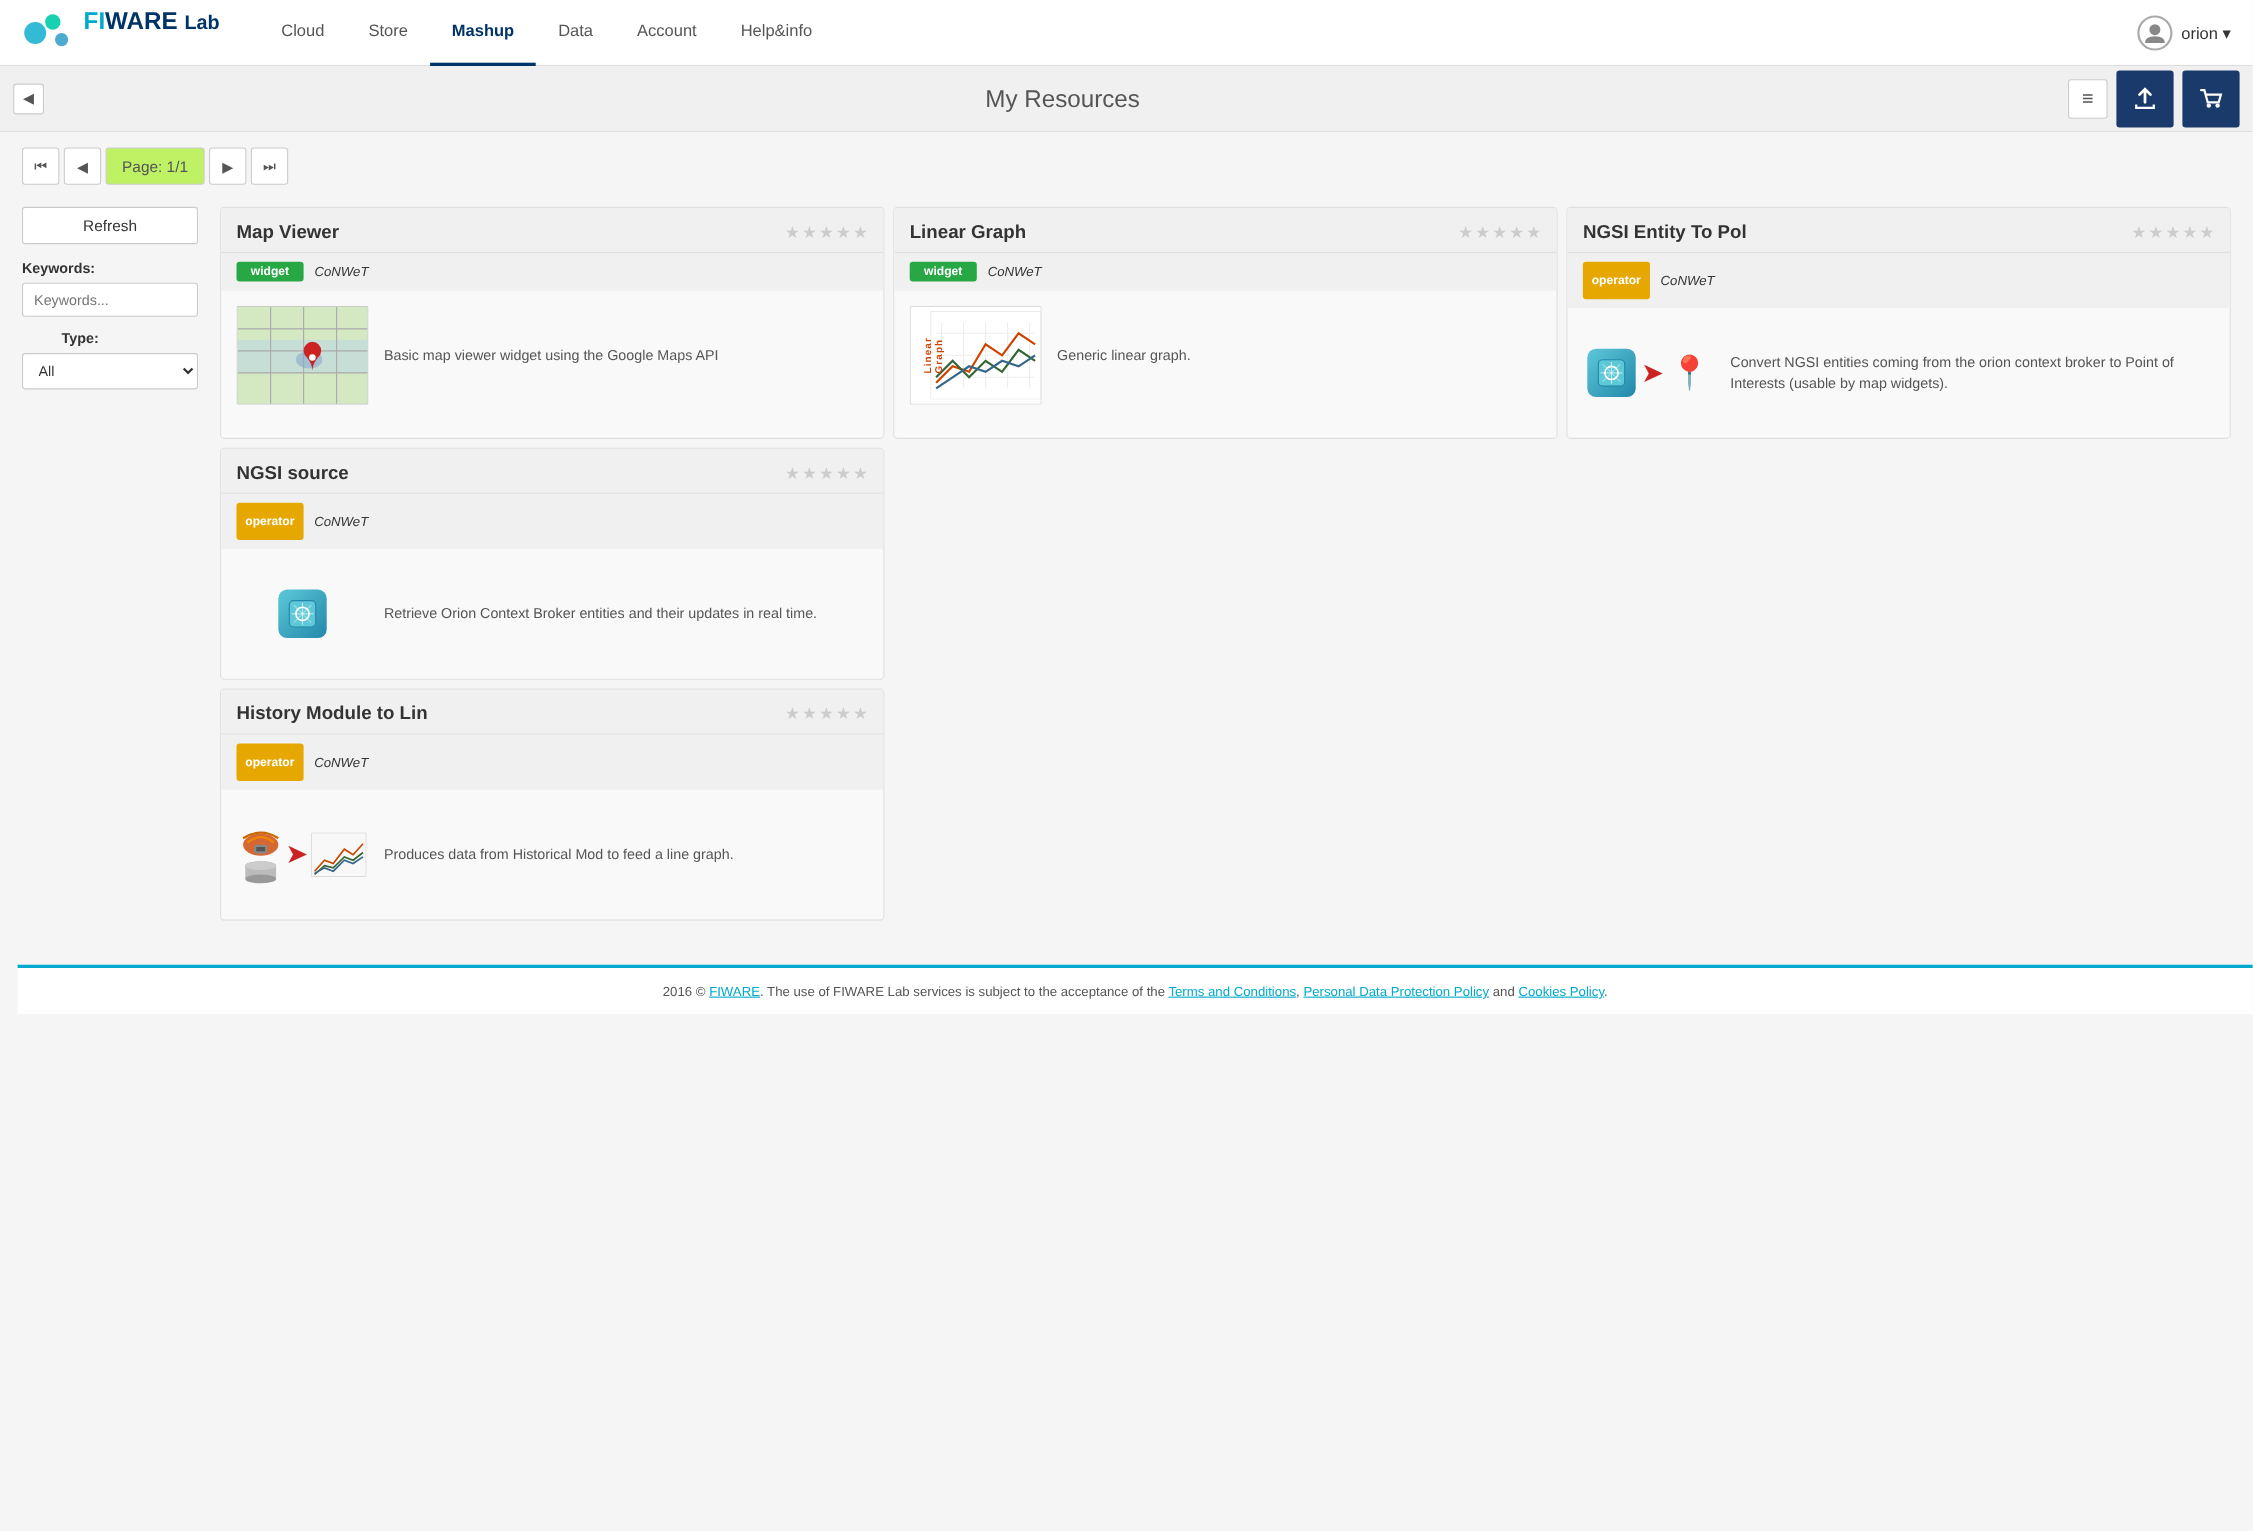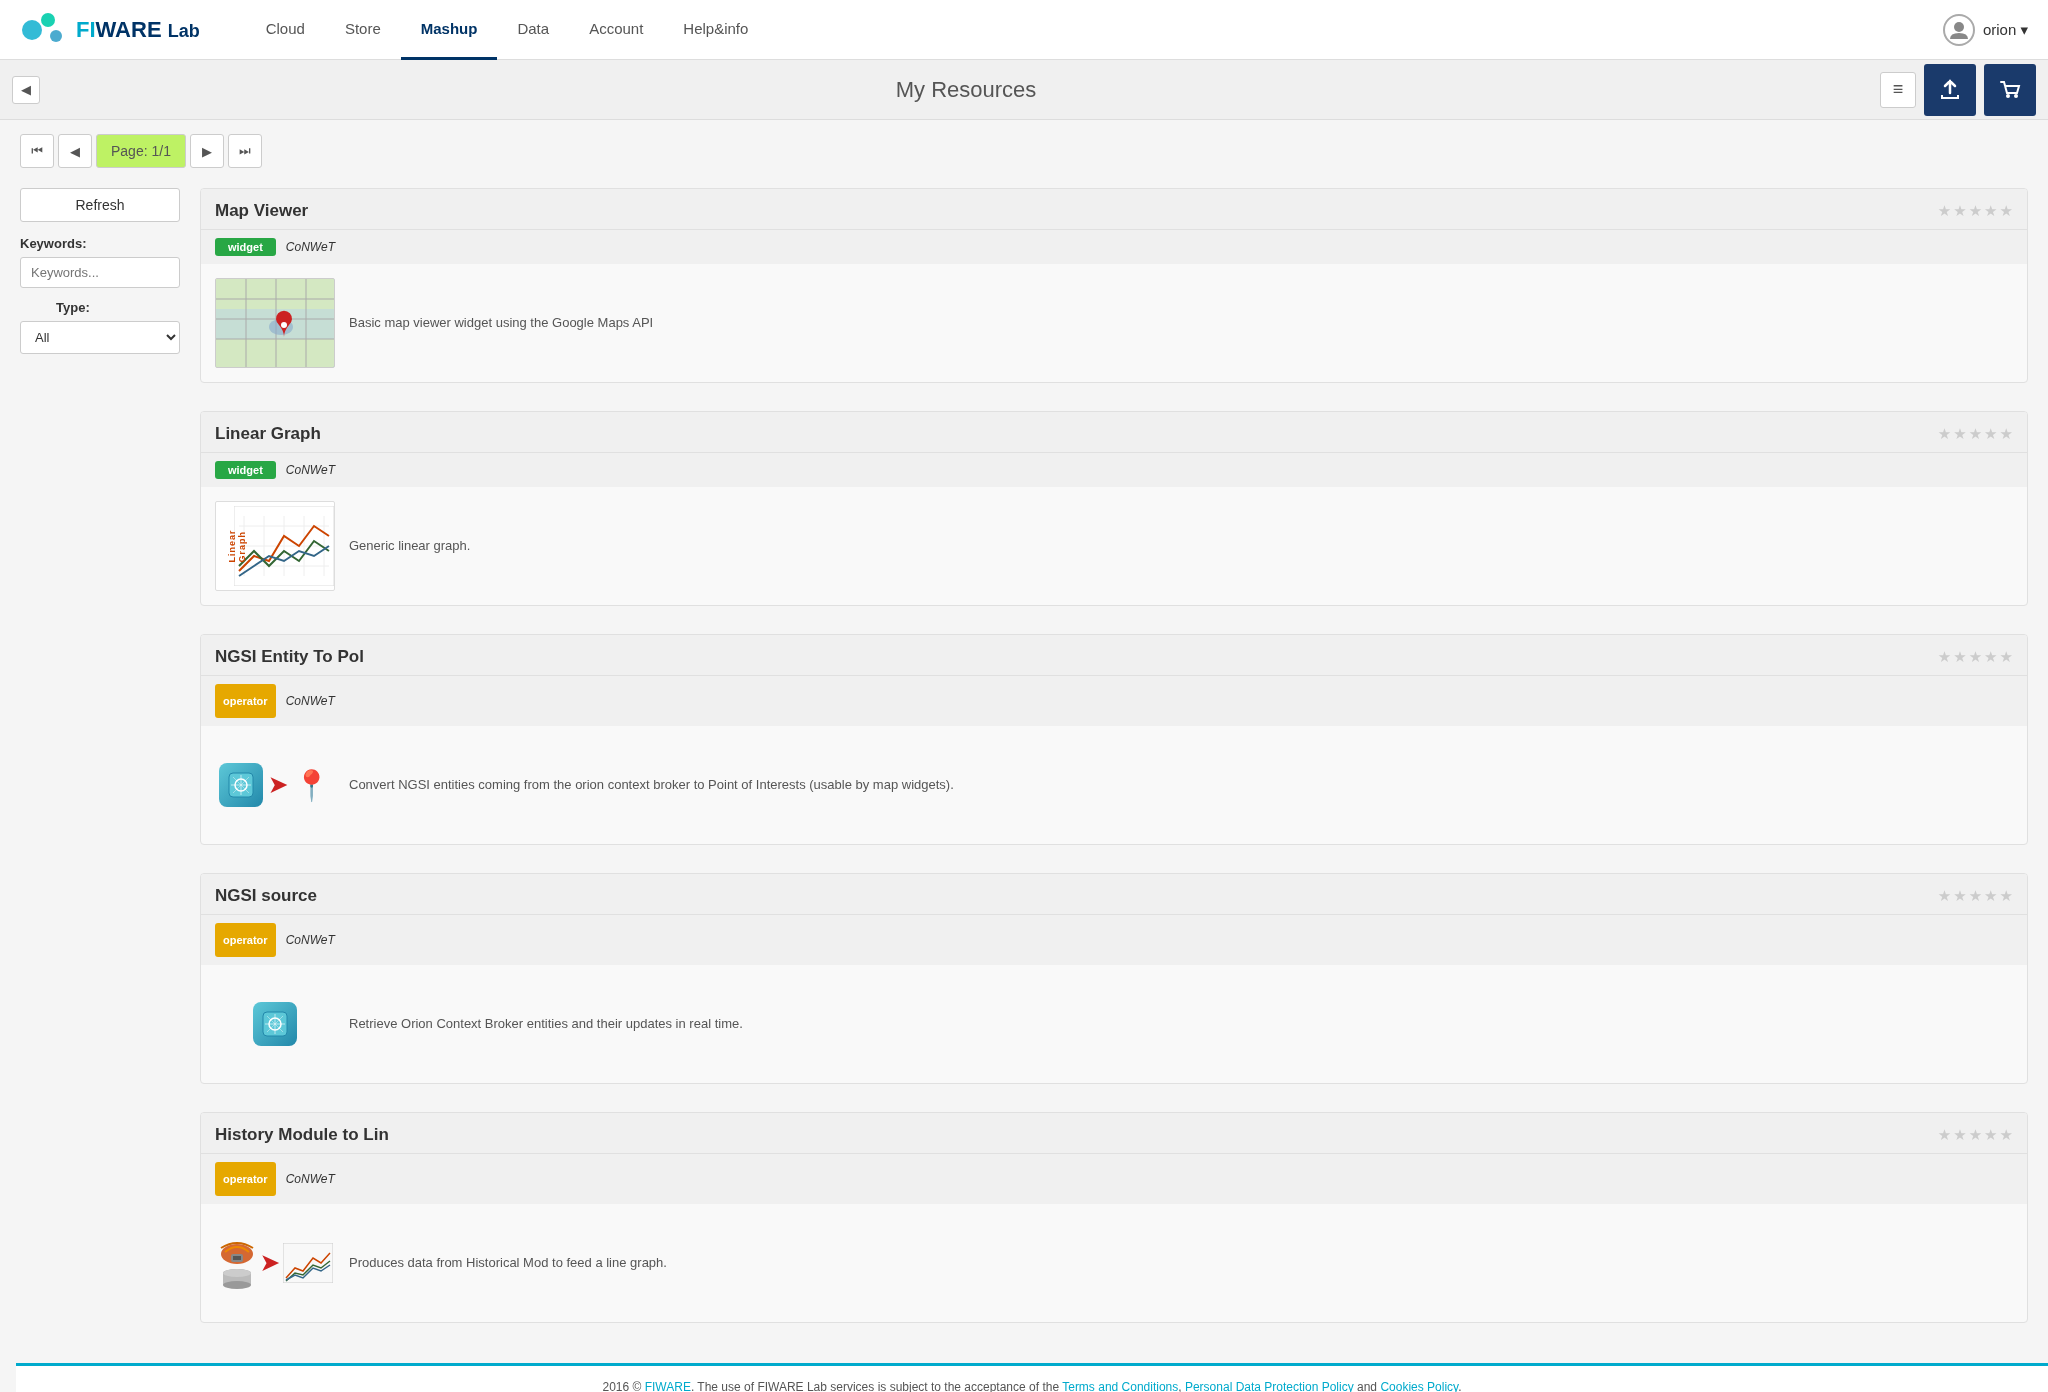--- a/index.html
+++ b/index.html
@@ -9,22 +9,22 @@
     .navbar {
       display: flex;
       align-items: center;
       background: #fff;
       border-bottom: 1px solid #ddd;
       padding: 0 20px;
       height: 60px;
     }
     .logo {
       display: flex;
-      align-items: center;
-      margin-right: 46px;
+      align-items: flex-start;
+      margin-right: 36px;
     }
     .logo-icon {
       width: 48px;
       height: 48px;
       margin-right: 8px;
     }
     .logo-text {
       font-size: 22px;
       font-weight: bold;
     }
@@ -221,22 +221,22 @@
       color: #333;
       margin-bottom: 6px;
       display: block;
       margin-left: 36px;
     }
 
     
     .resource-grid {
       flex: 1;
       display: grid;
-      grid-template-columns: 1fr;
-      gap: 28px;
+      grid-template-columns: 1fr 1fr 1fr;
+      gap: 8px;
     }
     .resource-card {
       background: #f9f9f9;
       border: 1px solid #e0e0e0;
       border-radius: 4px;
       overflow: hidden;
     }
     .card-header {
       display: flex;
       align-items: center;

